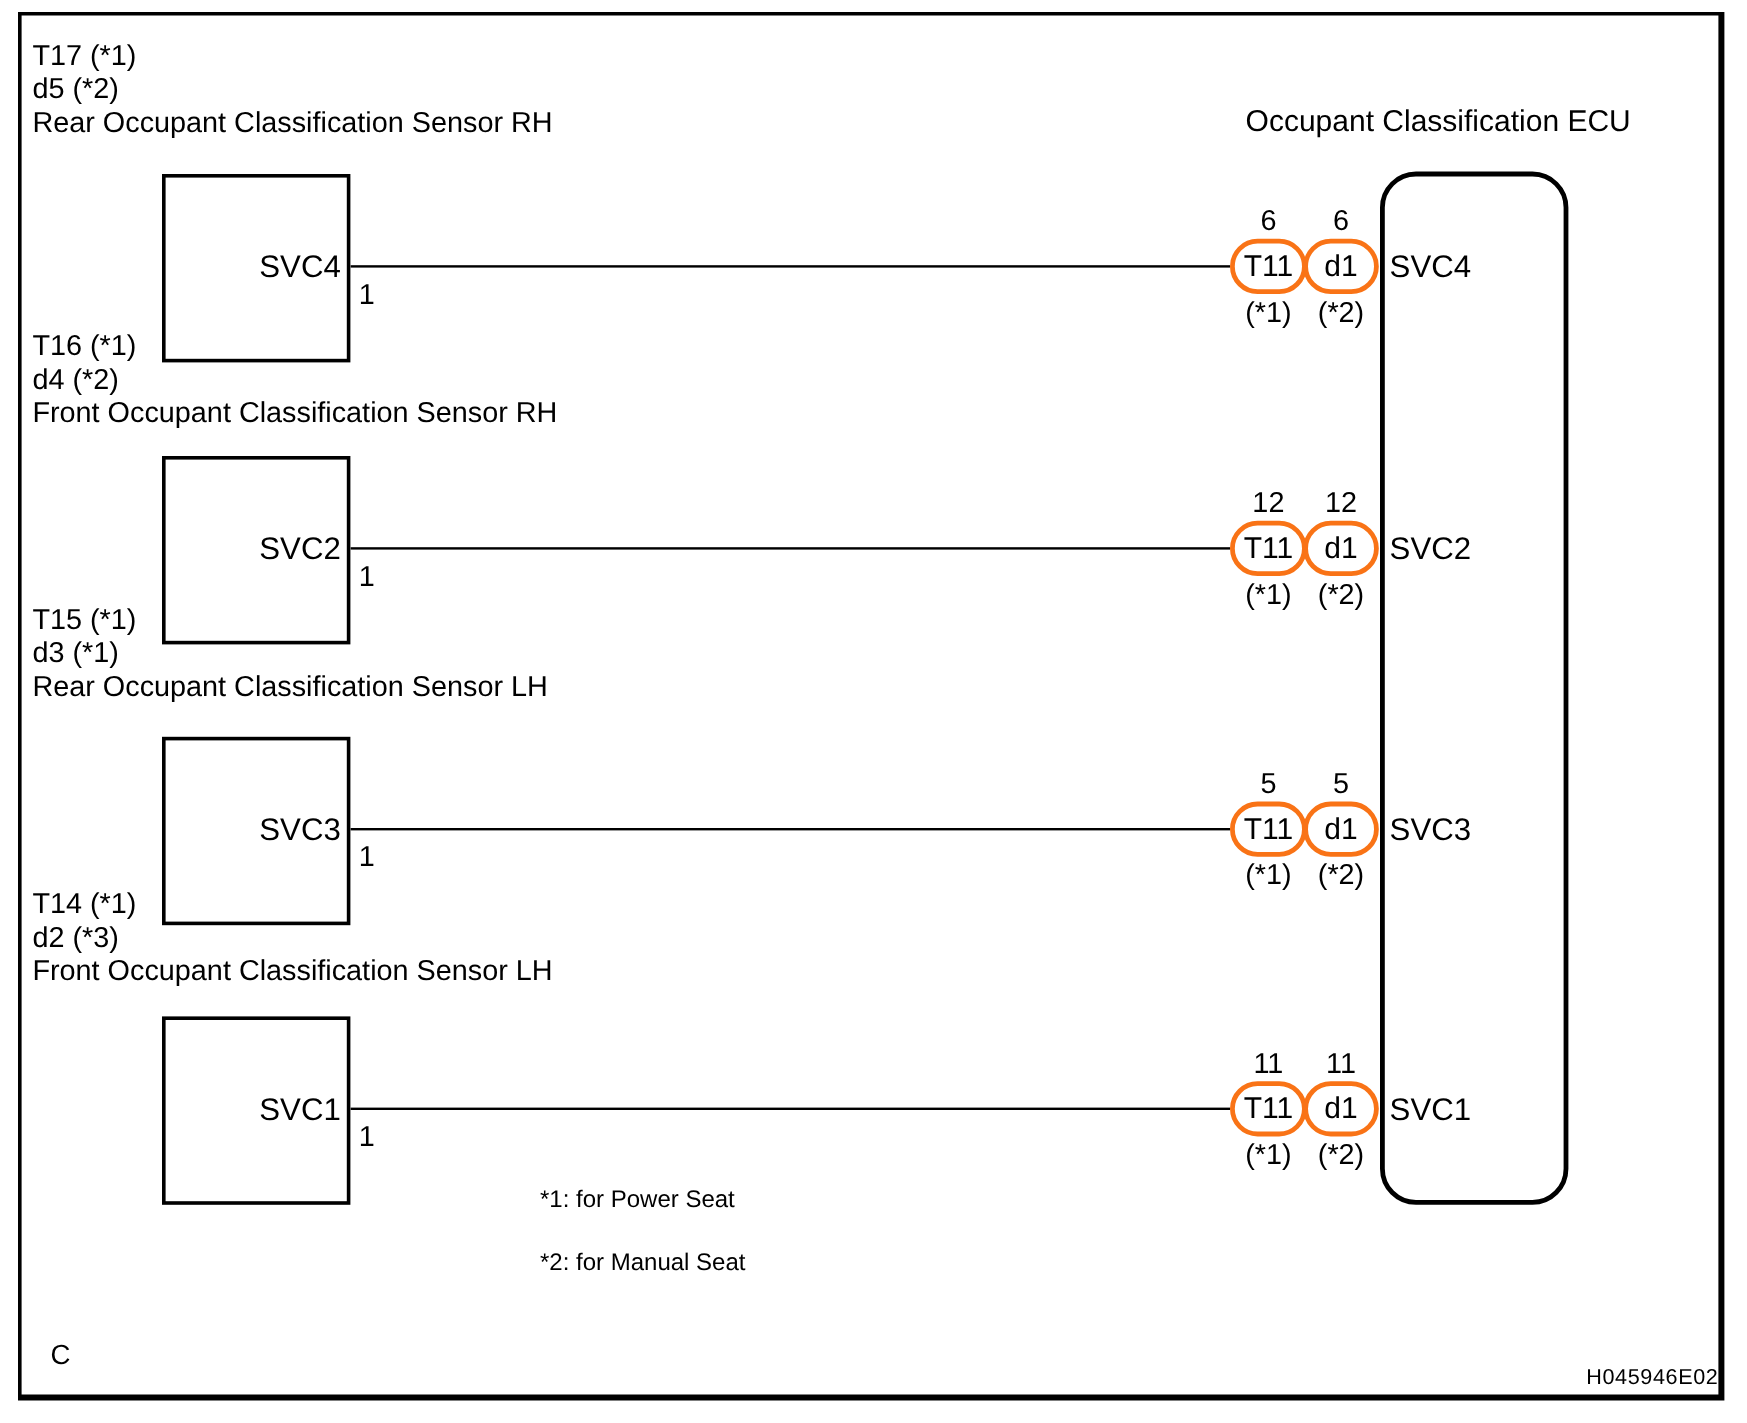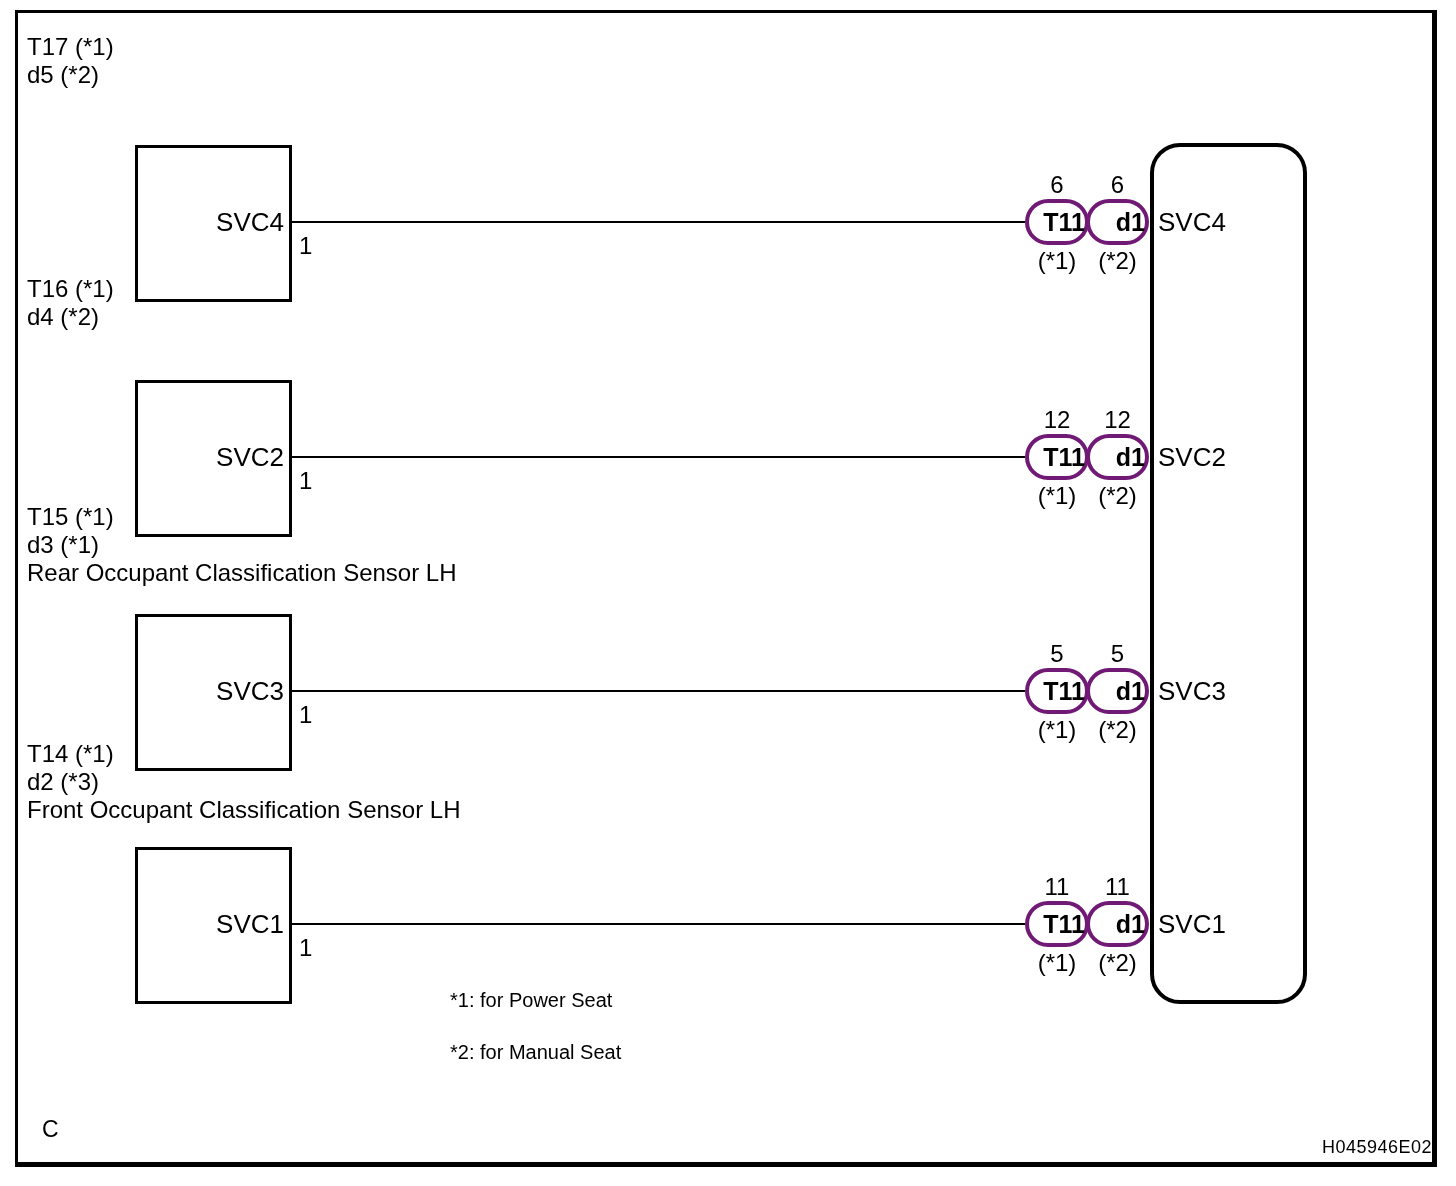--- a/index.html
+++ b/index.html
@@ -81,26 +81,25 @@
     position: absolute;
     left: 299px;
     top: calc(var(--wy) + 11px);
     font-size: 24px; line-height: 26px;
   }
 
   .oval {
     position: absolute;
     top: calc(var(--wy) - 23px);
     height: 38px;
-    border: 4px solid #701a75;
+    border: 4px solid #f97316;
     border-radius: 23px;
     background: #fff;
-    display: flex; align-items: center; justify-content: flex-end;
+    display: flex; align-items: center; justify-content: center;
     font-size: 25px;
-    font-weight: bold;
   }
   .oval.t { left: 1025px; width: 56px; }
   .oval.d { left: 1086px; width: 55px; }
 
   .opin {
     position: absolute;
     top: calc(var(--wy) - 51px);
     font-size: 24px; line-height: 28px;
     text-align: center;
   }
@@ -143,26 +142,28 @@
     font-size: 18px;
     letter-spacing: 0.5px;
   }
 </style>
 </head>
 <body>
 
 <div id="canvas">
   <div class="frame"></div>
 
+  <div class="ecu-title">Occupant Classification ECU</div>
   <div class="ecu-box"></div>
 
   <div class="row" style="--wy:222px">
     <div class="labels" style="top:33px">
       <div>T17 (*1)</div>
       <div>d5 (*2)</div>
+      <div>Rear Occupant Classification Sensor RH</div>
     </div>
     <div class="wire"></div>
     <div class="sbox">
       <span class="sbox-label">SVC4</span>
     </div>
     <div class="pin1">1</div>
     <div class="opin t">6</div>
     <div class="opin d">6</div>
     <div class="oval t">
       <span>T11</span>
@@ -172,20 +173,21 @@
     </div>
     <div class="onote t">(*1)</div>
     <div class="onote d">(*2)</div>
     <div class="ecu-port">SVC4</div>
   </div>
 
   <div class="row" style="--wy:457px">
     <div class="labels" style="top:275px">
       <div>T16 (*1)</div>
       <div>d4 (*2)</div>
+      <div>Front Occupant Classification Sensor RH</div>
     </div>
     <div class="wire"></div>
     <div class="sbox">
       <span class="sbox-label">SVC2</span>
     </div>
     <div class="pin1">1</div>
     <div class="opin t">12</div>
     <div class="opin d">12</div>
     <div class="oval t">
       <span>T11</span>

